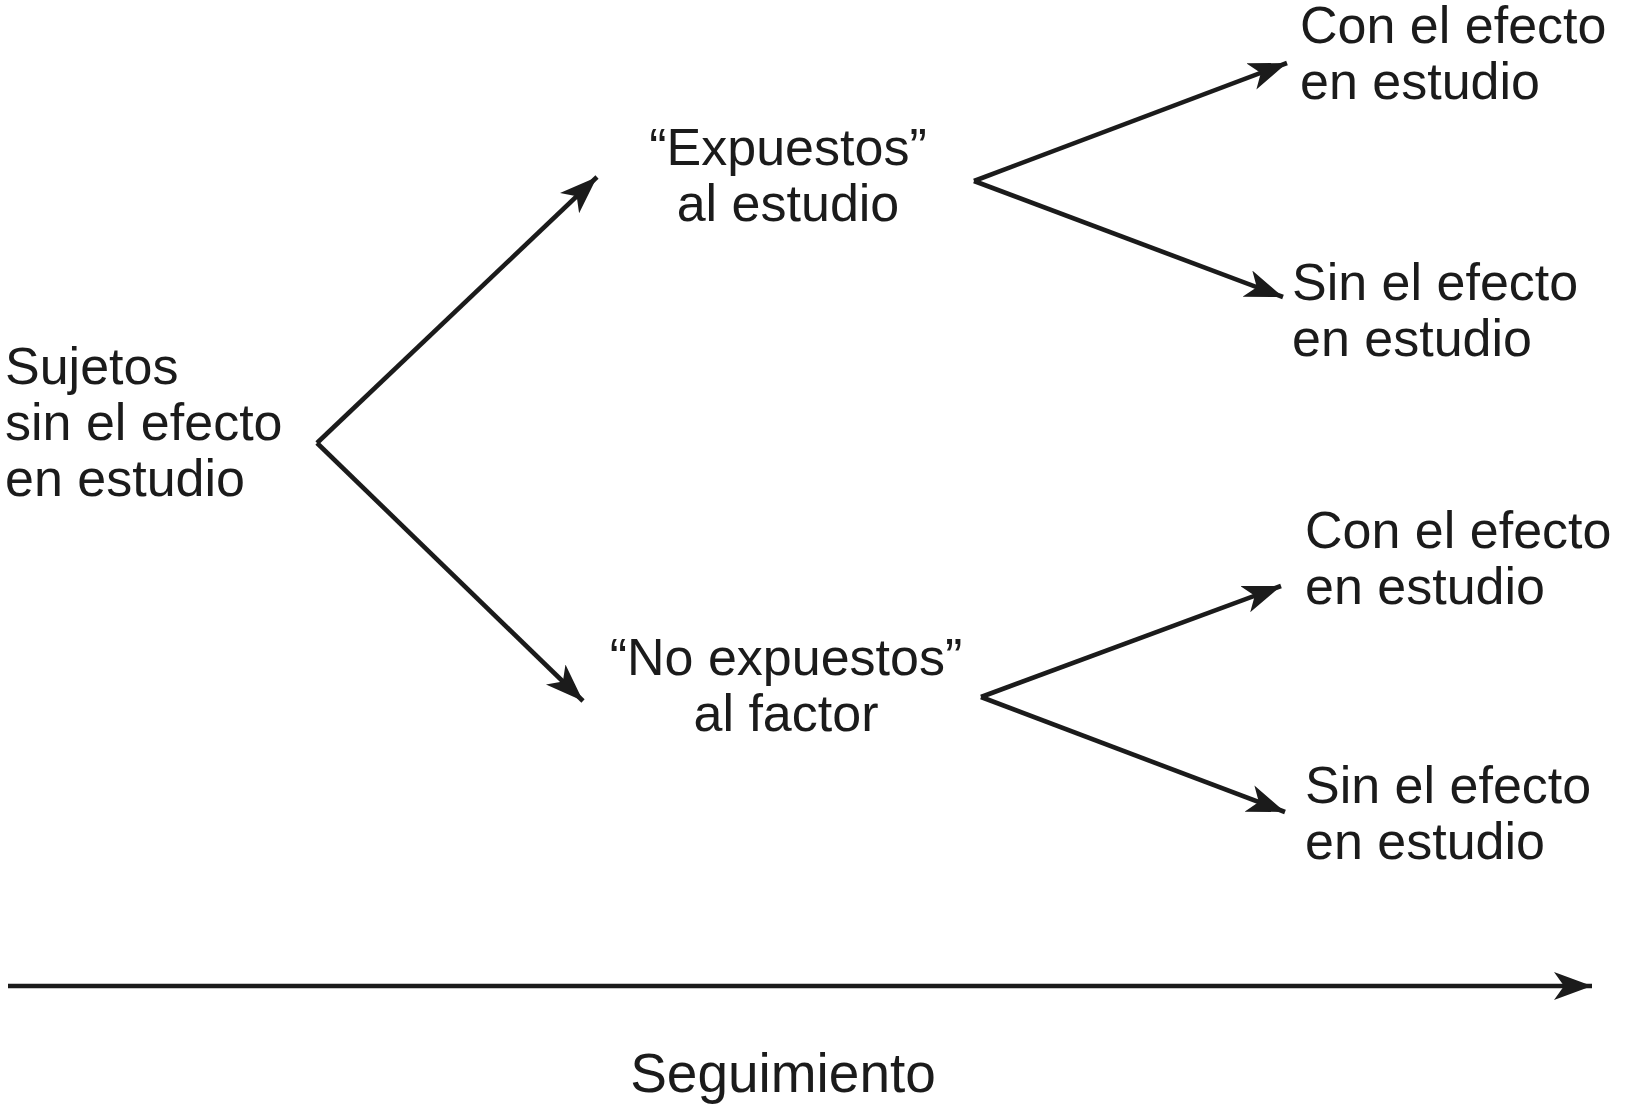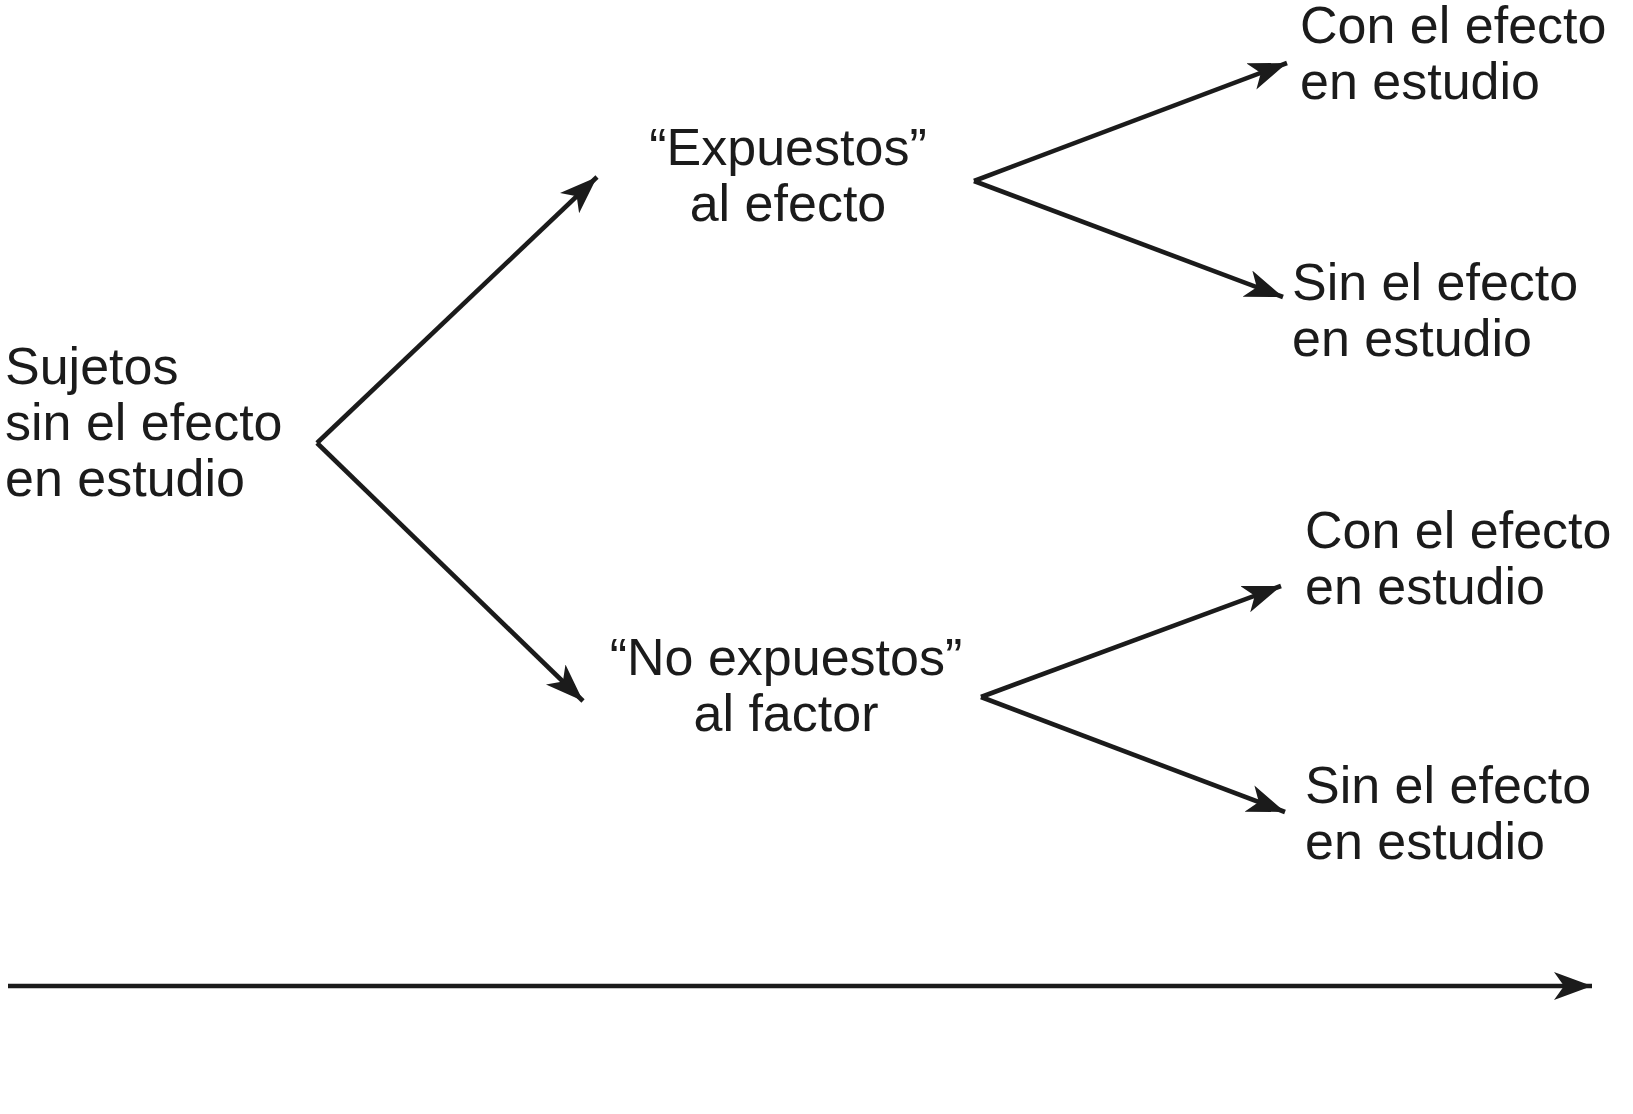--- a/index.html
+++ b/index.html
@@ -50,31 +50,32 @@
     <line x1="981" y1="697" x2="1281" y2="586" stroke="#1b1b1b" stroke-width="4.6" marker-end="url(#ah)"></line>
     <line x1="981" y1="697" x2="1285" y2="812" stroke="#1b1b1b" stroke-width="4.6" marker-end="url(#ah)"></line>
     <line x1="8" y1="986" x2="1592" y2="986" stroke="#1b1b1b" stroke-width="4.6" marker-end="url(#ah)"></line>
   </svg>
 
   <div class="label" style="left:5px; top:338px; width:330px;">Sujetos
 sin el efecto
 en estudio</div>
 
   <div class="label centered" style="left:588px; top:119px; width:400px;">“Expuestos”
-al efecto</div>
+al estudio</div>
 
   <div class="label centered" style="left:586px; top:629px; width:400px;text-align:center;">“No expuestos”
 al factor</div>
 
   <div class="label" style="left:1300px; top:-3px; width:345px;">Con el efecto
 en estudio</div>
 
   <div class="label" style="left:1292px; top:254px; width:345px;">Sin el efecto
 en estudio</div>
 
   <div class="label" style="left:1305px; top:502px; width:345px;">Con el efecto
 en estudio</div>
 
   <div class="label" style="left:1305px; top:757px; width:345px;">Sin el efecto
 en estudio</div>
 
+  <div class="label centered" style="left:583px; top:1045px; width:400px; font-size:55px;">Seguimiento</div>
 
 </div>
 
 </body></html>

